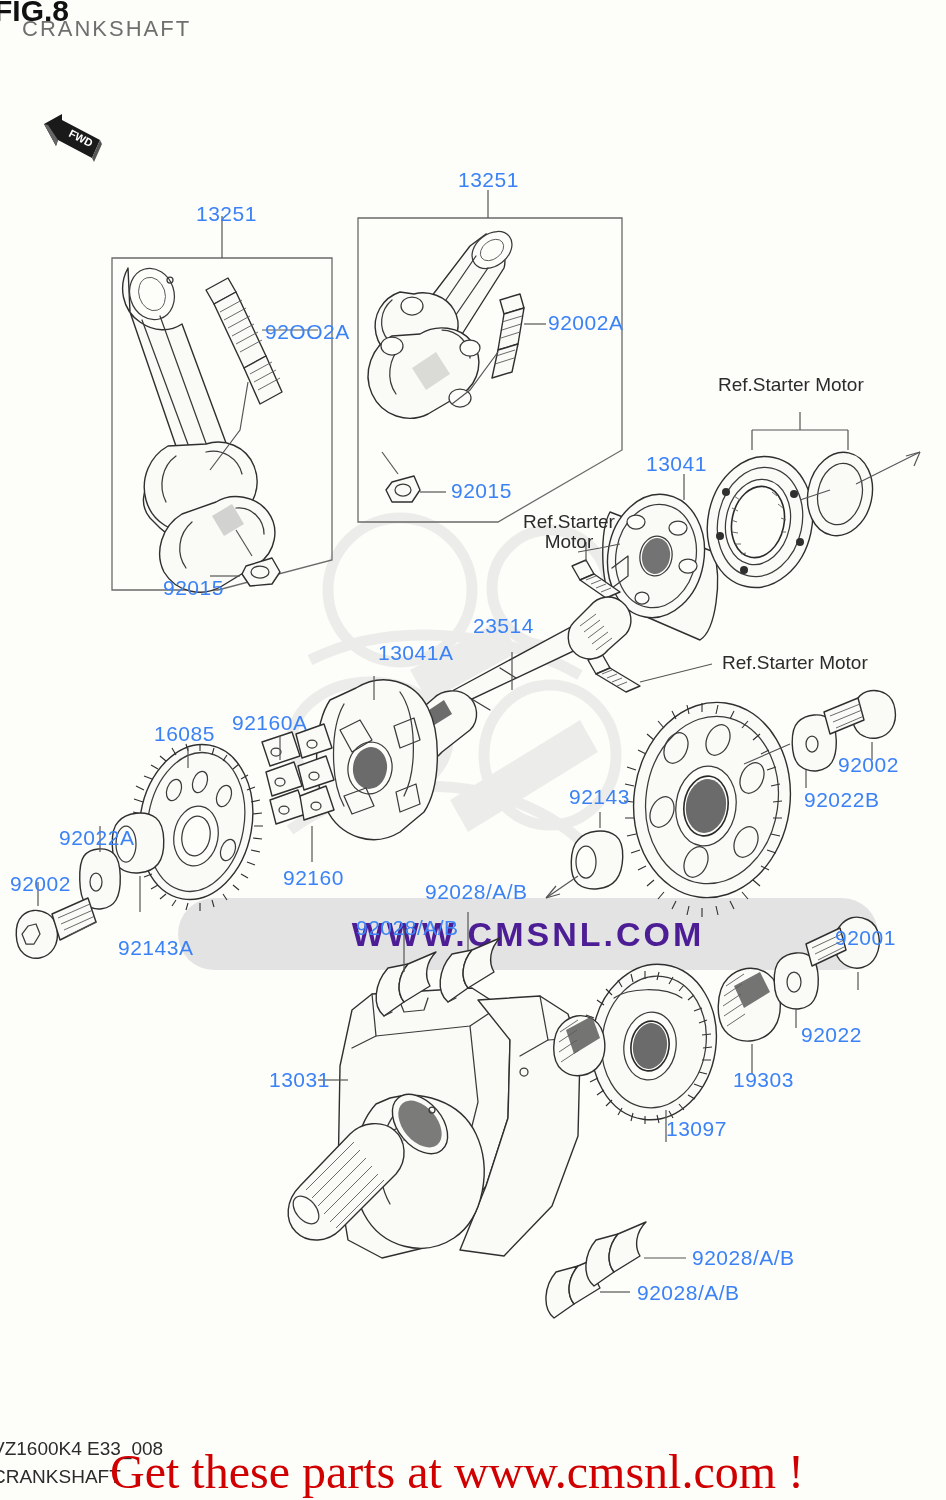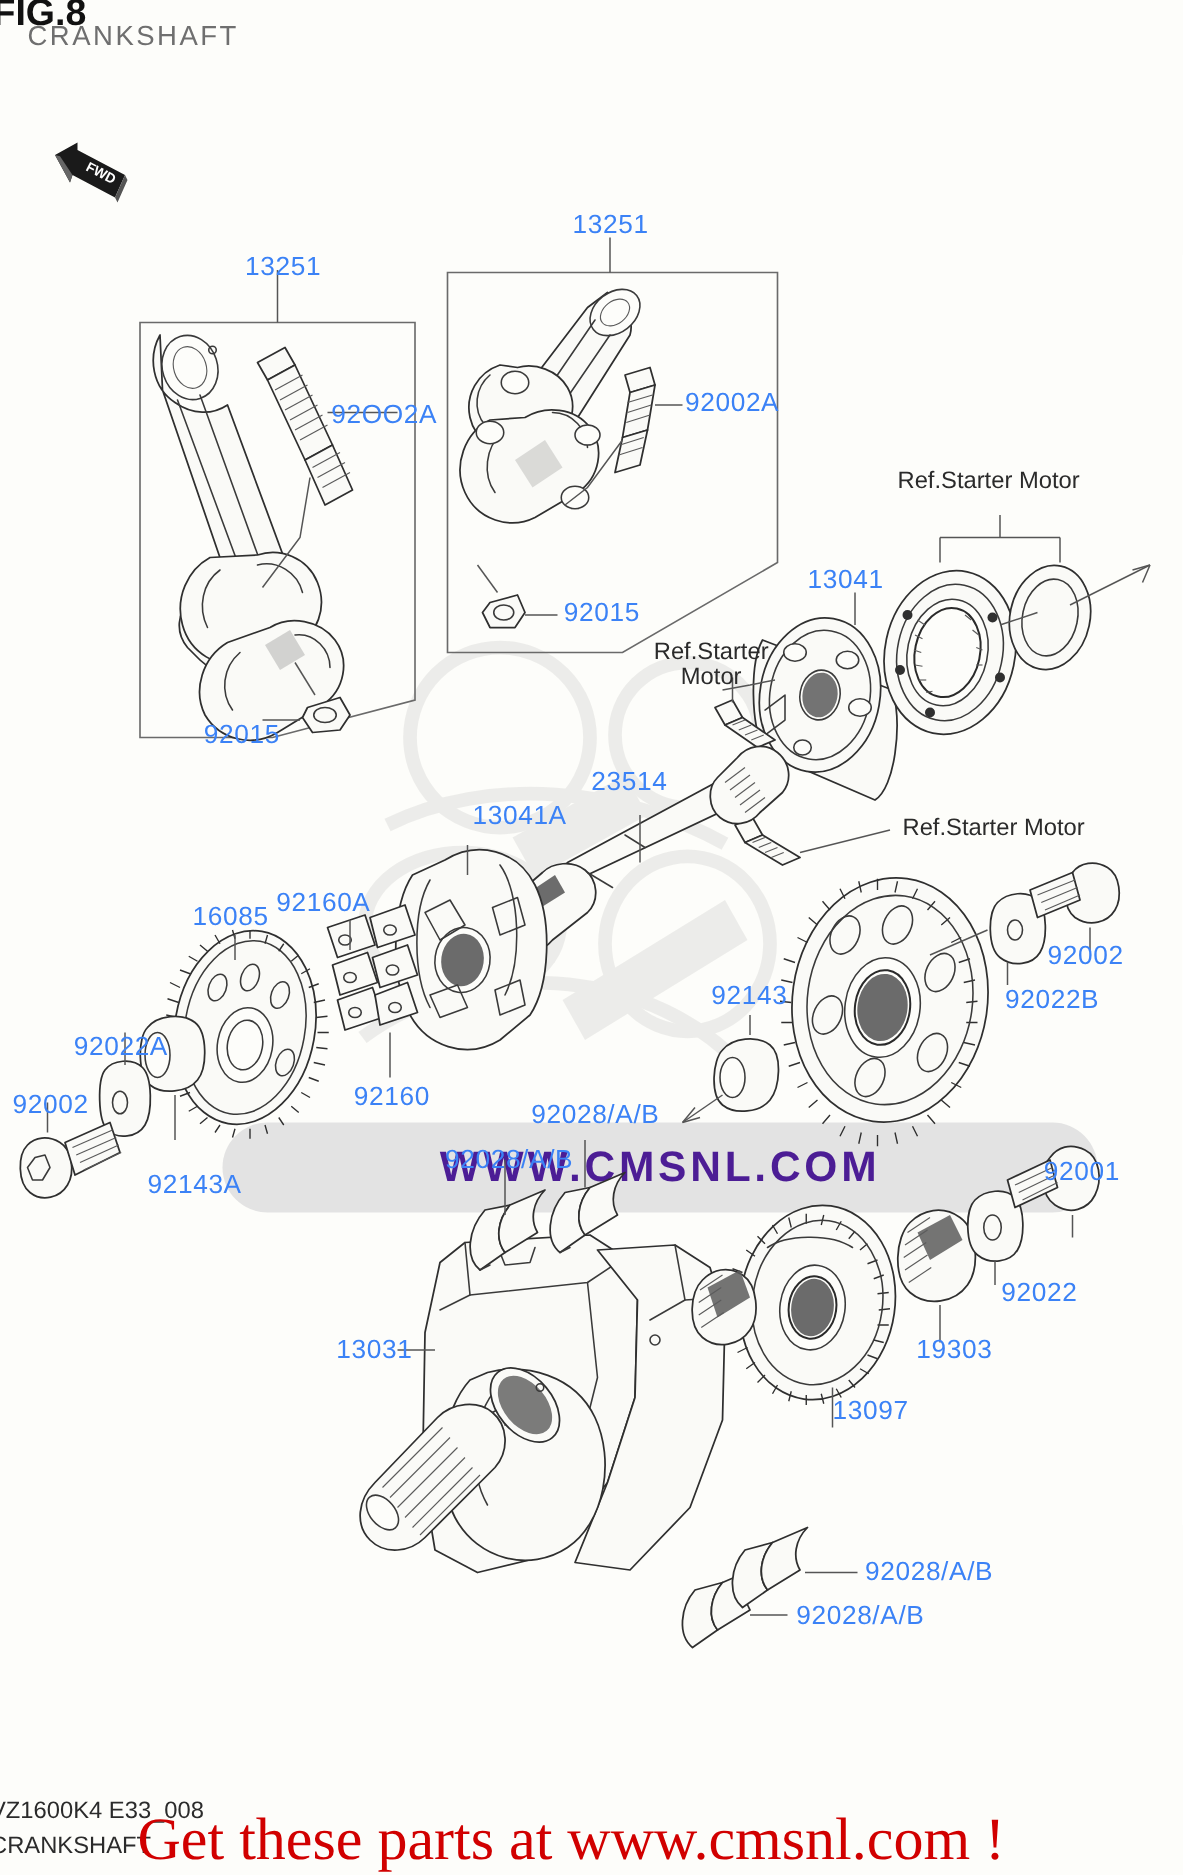--- a/index.html
+++ b/index.html
@@ -566,21 +566,21 @@
   <div class="lab" style="left:196px;top:202px;">13251</div>
   <div class="lab" style="left:458px;top:168px;">13251</div>
   <div class="lab" style="left:265px;top:320px;">92OO2A</div>
   <div class="lab" style="left:548px;top:311px;">92002A</div>
   <div class="lab" style="left:163px;top:576px;">92015</div>
   <div class="lab" style="left:451px;top:479px;">92015</div>
   <div class="lab" style="left:646px;top:452px;">13041</div>
   <div class="lab" style="left:473px;top:614px;">23514</div>
   <div class="lab" style="left:341px;top:641px;margin-left:37px;">13041A</div>
   <div class="lab" style="left:154px;top:722px;">16085</div>
-  <div class="lab" style="left:221px;top:711px;">92160A</div>
+  <div class="lab" style="left:232px;top:711px;">92160A</div>
   <div class="lab" style="left:283px;top:866px;">92160</div>
   <div class="lab" style="left:59px;top:826px;">92022A</div>
   <div class="lab" style="left:10px;top:872px;">92002</div>
   <div class="lab" style="left:118px;top:936px;">92143A</div>
   <div class="lab" style="left:569px;top:785px;">92143</div>
   <div class="lab" style="left:788px;top:788px;margin-left:16px;">92022B</div>
   <div class="lab" style="left:838px;top:753px;">92002</div>
   <div class="lab" style="left:835px;top:926px;">92001</div>
   <div class="lab" style="left:775px;top:1023px;margin-left:26px;">92022</div>
   <div class="lab" style="left:733px;top:1068px;">19303</div>

